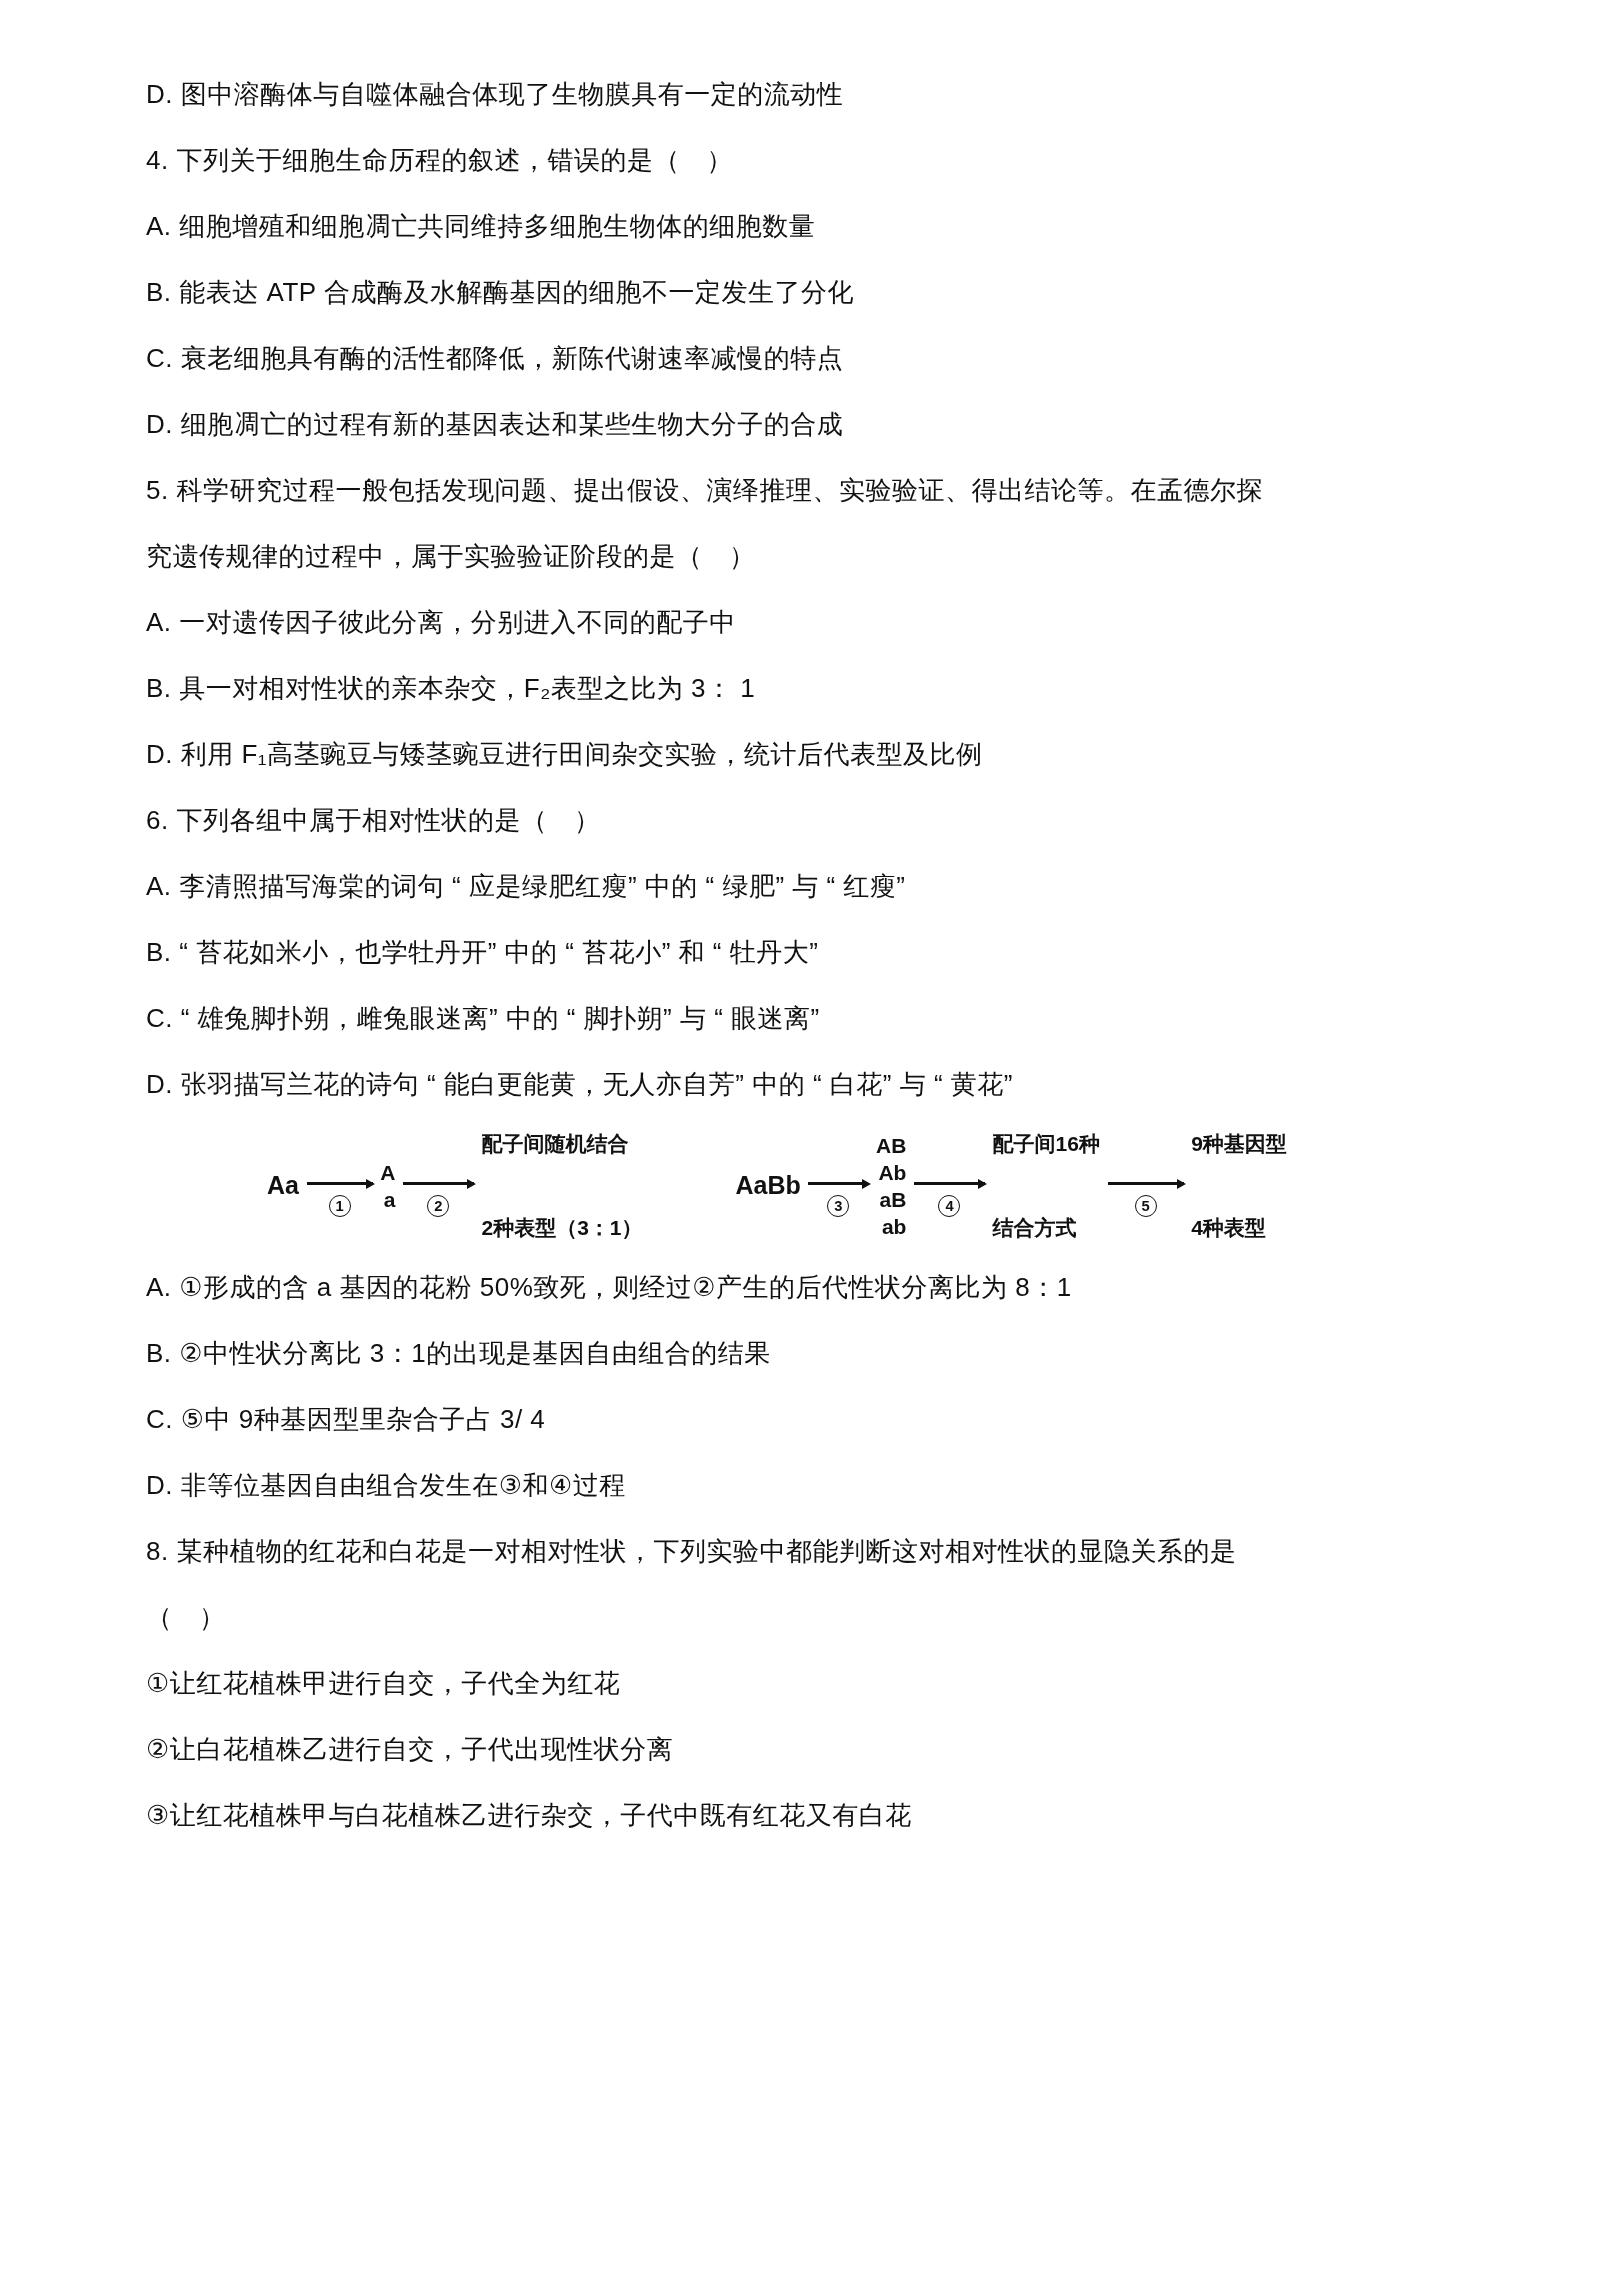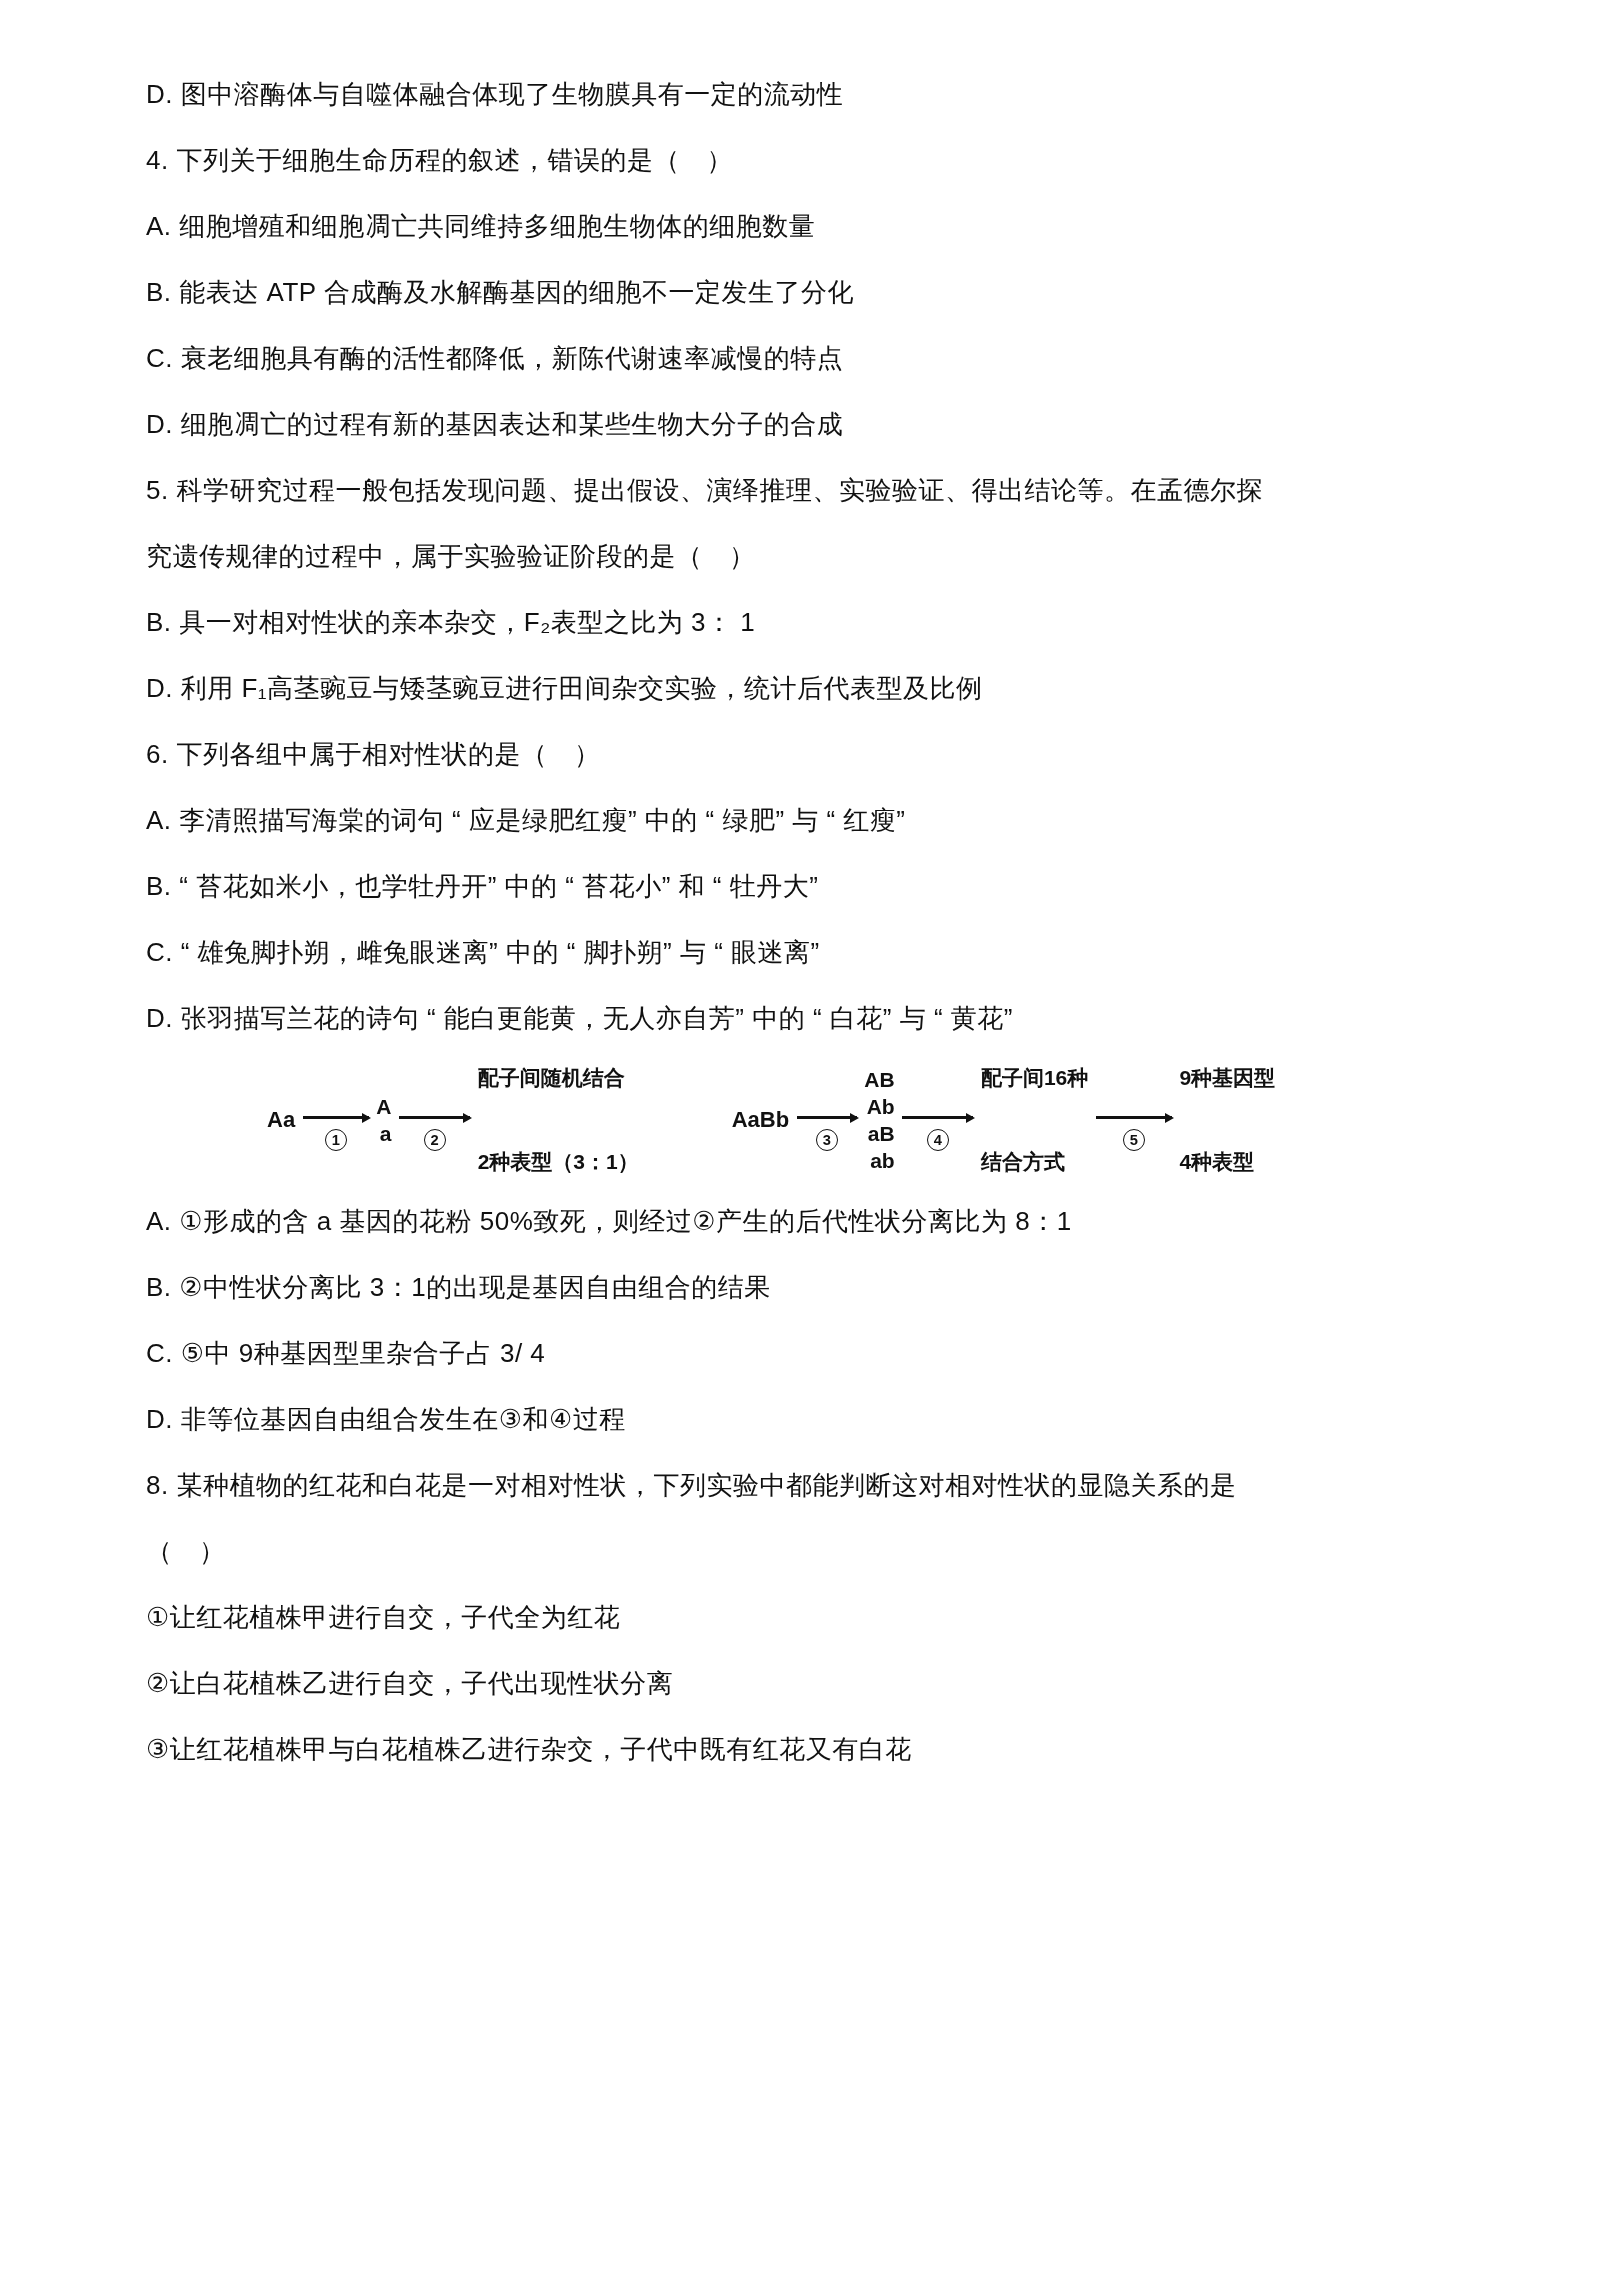--- a/index.html
+++ b/index.html
@@ -28,21 +28,21 @@
     height: 137px;
     position: relative;
   }
   .diagram-row {
     display: flex;
     align-items: center;
     height: 137px;
     margin-left: 121px;
   }
   .dg-parent {
-    font-size: 22px;
+    font-size: 25px;
     font-weight: bold;
     white-space: pre;
   }
   .dg-col {
     display: flex;
     flex-direction: column;
     align-items: flex-end;
     font-size: 21px;
     font-weight: bold;
     line-height: 27px;
@@ -103,20 +103,21 @@
   <div class="tline"><span>D. 图中溶酶体与自噬体融合体现了生物膜具有一定的流动性</span></div>
 
   <div class="tline"><span>4. 下列关于细胞生命历程的叙述，错误的是（　）</span></div>
   <div class="tline"><span>A. 细胞增殖和细胞凋亡共同维持多细胞生物体的细胞数量</span></div>
   <div class="tline"><span>B. 能表达 ATP 合成酶及水解酶基因的细胞不一定发生了分化</span></div>
   <div class="tline"><span>C. 衰老细胞具有酶的活性都降低，新陈代谢速率减慢的特点</span></div>
   <div class="tline"><span>D. 细胞凋亡的过程有新的基因表达和某些生物大分子的合成</span></div>
 
   <div class="tline"><span>5. 科学研究过程一般包括发现问题、提出假设、演绎推理、实验验证、得出结论等。在孟德尔探</span></div>
   <div class="tline"><span>究遗传规律的过程中，属于实验验证阶段的是（　）</span></div>
+  <div class="tline"><span>A. 一对遗传因子彼此分离，分别进入不同的配子中</span></div>
   <div class="tline"><span>B. 具一对相对性状的亲本杂交，F₂表型之比为 3： 1</span></div>
   <div class="tline"><span>D. 利用 F₁高茎豌豆与矮茎豌豆进行田间杂交实验，统计后代表型及比例</span></div>
 
   <div class="tline"><span>6. 下列各组中属于相对性状的是（　）</span></div>
   <div class="tline"><span>A. 李清照描写海棠的词句 “ 应是绿肥红瘦” 中的 “ 绿肥” 与 “ 红瘦”</span></div>
   <div class="tline"><span>B. “ 苔花如米小，也学牡丹开” 中的 “ 苔花小” 和 “ 牡丹大”</span></div>
   <div class="tline"><span>C. “ 雄兔脚扑朔，雌兔眼迷离” 中的 “ 脚扑朔” 与 “ 眼迷离”</span></div>
   <div class="tline"><span>D. 张羽描写兰花的诗句 “ 能白更能黄，无人亦自芳” 中的 “ 白花” 与 “ 黄花”</span></div>
 
 

